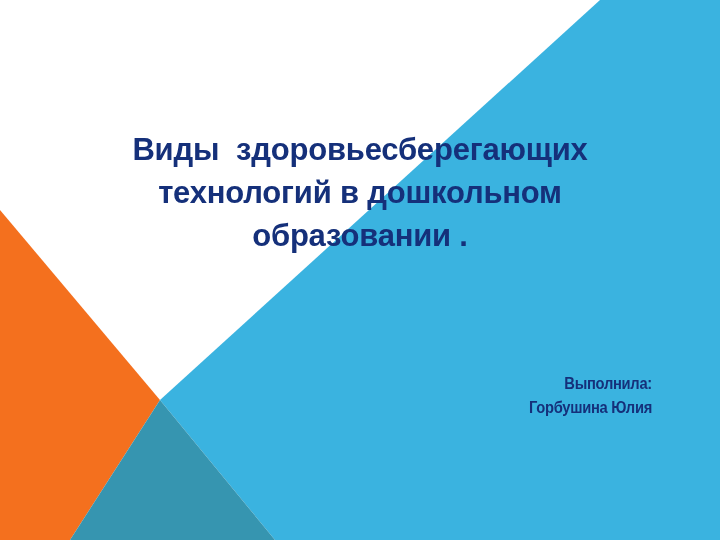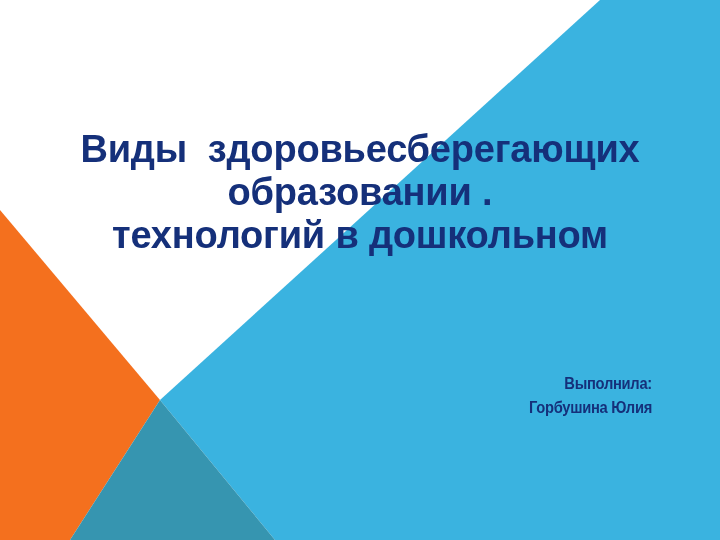--- a/index.html
+++ b/index.html
@@ -37,21 +37,21 @@
     position: absolute;
     left: 72px;
     top: 128px;
     width: 576px;
     text-align: center;
   }
   .title-line {
     display: block;
     font-family: "Liberation Sans", sans-serif;
     font-weight: bold;
-    font-size: 38px;
+    font-size: 31px;
     line-height: 43px;
     letter-spacing: -0.2px;
     color: #15307a;
     white-space: pre;
   }
   .subtitle-block {
     position: absolute;
     right: 68px;
     top: 372px;
     width: 320px;
@@ -79,22 +79,22 @@
     <rect x="0" y="0" width="720" height="540" fill="#ffffff"></rect>
     <polygon points="600,0 720,0 720,540 275,540 160,400" fill="#3ab3e0"></polygon>
     <polygon points="0,210 160,400 70,540 0,540" fill="#f4701e"></polygon>
     <polygon points="160,400 275,540 70,540" fill="#3695b0"></polygon>
   </svg>
 
   <div id="content">
 
     <div class="title-block">
       <span class="title-line">Виды  здоровьесберегающих</span>
+      <span class="title-line">технологий в дошкольном</span>
       <span class="title-line">образовании .</span>
-      <span class="title-line">технологий в дошкольном</span>
     </div>
 
     <div class="subtitle-block">
       <span class="subtitle-line">Выполнила:</span>
       <span class="subtitle-line">Горбушина Юлия</span>
     </div>
 
   </div>
 </div>
 

